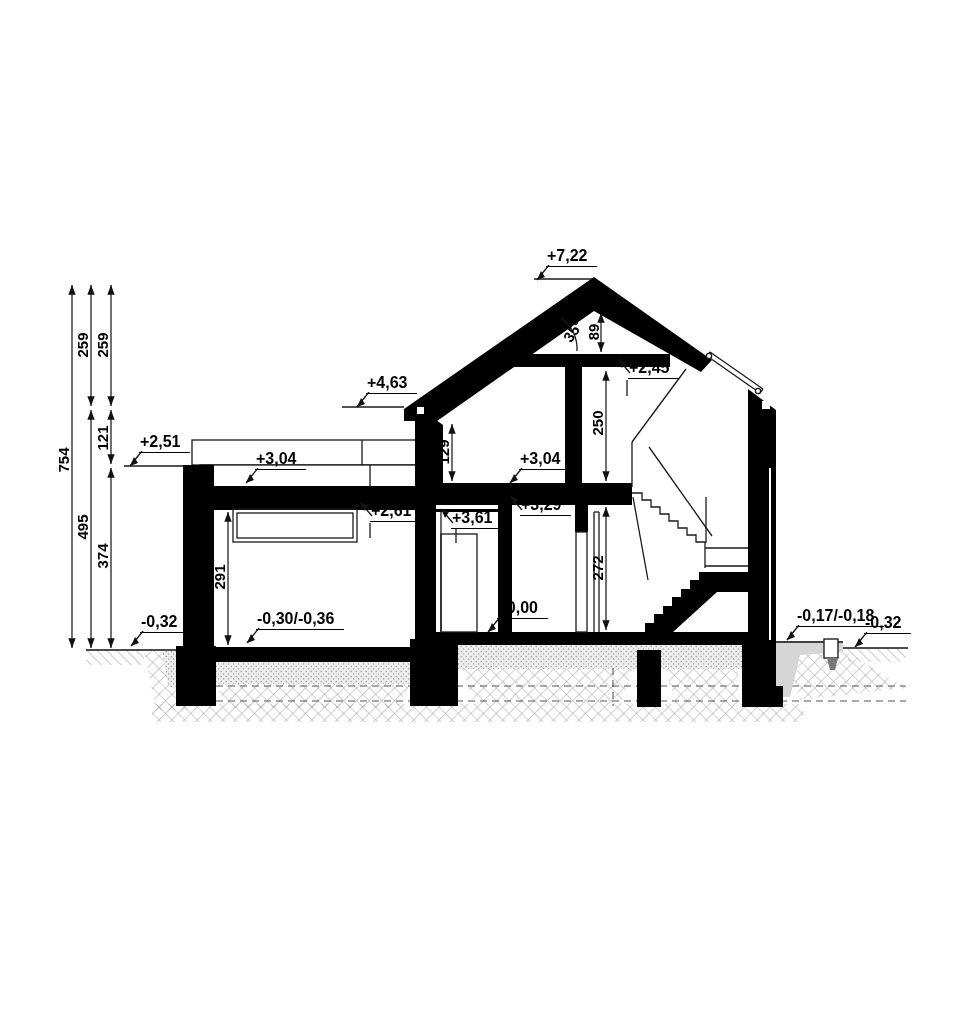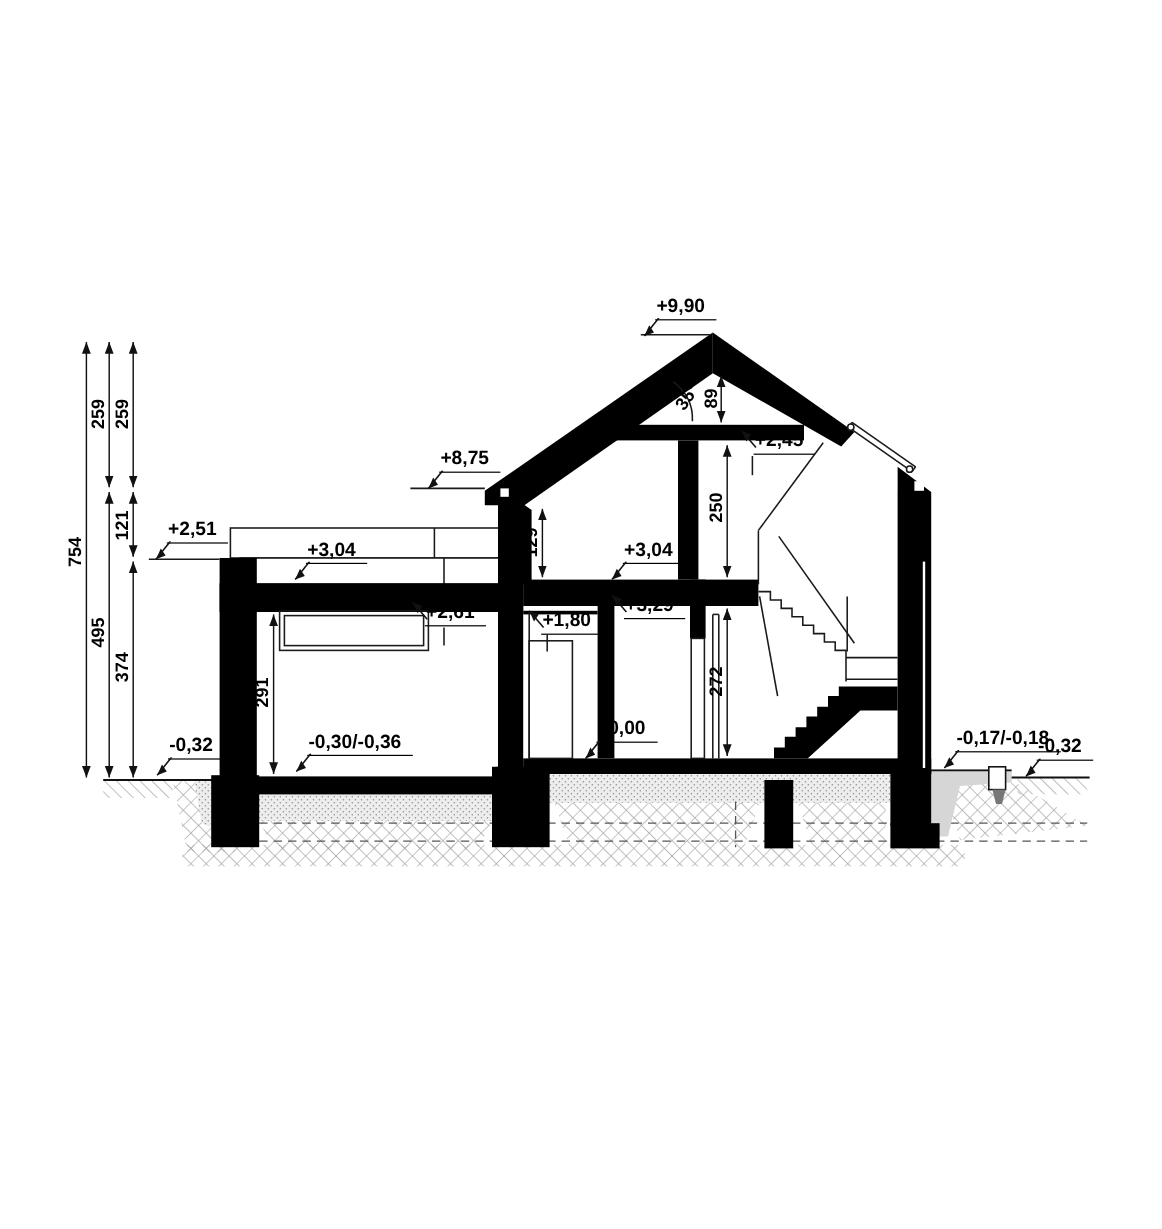--- a/index.html
+++ b/index.html
@@ -177,28 +177,28 @@
       <line x1="606" y1="507" x2="606" y2="630" marker-start="url(#arr)" marker-end="url(#arr)"></line>
       <line x1="601" y1="313" x2="601" y2="352" marker-start="url(#arr)" marker-end="url(#arr)"></line>
     </g>
   </svg>
 
   <div class="lbl" style="left:546px;top:248px">
     <svg class="flag down" width="16" height="16">
         <path d="M15,0 L3,15" stroke="#111" stroke-width="1.3"></path>
         <path d="M3,15 L11,12 L7,6 Z" fill="#111"></path>
       </svg>
-    <span class="u">+9,90</span>
+    <span class="u">+7,22</span>
   </div>
   <div class="lbl" style="left:366px;top:375px">
     <svg class="flag down" width="16" height="16">
         <path d="M15,0 L3,15" stroke="#111" stroke-width="1.3"></path>
         <path d="M3,15 L11,12 L7,6 Z" fill="#111"></path>
       </svg>
-    <span class="u">+8,75</span>
+    <span class="u">+4,63</span>
   </div>
   <div class="lbl" style="left:139px;top:434px">
     <svg class="flag down" width="16" height="16">
         <path d="M15,0 L3,15" stroke="#111" stroke-width="1.3"></path>
         <path d="M3,15 L11,12 L7,6 Z" fill="#111"></path>
       </svg>
     <span class="u">+2,51</span>
   </div>
   <div class="lbl" style="left:255px;top:451px">
     <svg class="flag down" width="16" height="16">
@@ -207,33 +207,33 @@
       </svg>
     <span class="u">+3,04</span>
   </div>
   <div class="lbl" style="left:519px;top:451px">
     <svg class="flag down" width="16" height="16">
         <path d="M15,0 L3,15" stroke="#111" stroke-width="1.3"></path>
         <path d="M3,15 L11,12 L7,6 Z" fill="#111"></path>
       </svg>
     <span class="u">+3,04</span>
   </div>
-  <div class="lbl" style="left:354px;top:503px">
+  <div class="lbl" style="left:370px;top:503px">
     <svg class="flag up" width="16" height="16">
         <path d="M15,15 L3,1" stroke="#111" stroke-width="1.3"></path>
         <path d="M3,1 L11,4 L7,10 Z" fill="#111"></path>
       </svg>
     <span class="u">+2,61</span>
   </div>
   <div class="lbl" style="left:451px;top:510px">
     <svg class="flag up" width="16" height="16">
         <path d="M15,15 L3,1" stroke="#111" stroke-width="1.3"></path>
         <path d="M3,1 L11,4 L7,10 Z" fill="#111"></path>
       </svg>
-    <span class="u">+1,80</span>
+    <span class="u">+3,61</span>
   </div>
   <div class="lbl" style="left:520px;top:497px">
     <svg class="flag up" width="16" height="16">
         <path d="M15,15 L3,1" stroke="#111" stroke-width="1.3"></path>
         <path d="M3,1 L11,4 L7,10 Z" fill="#111"></path>
       </svg>
     <span class="u">+3,29</span>
   </div>
   <div class="lbl" style="left:628px;top:360px">
     <svg class="flag up" width="16" height="16">

